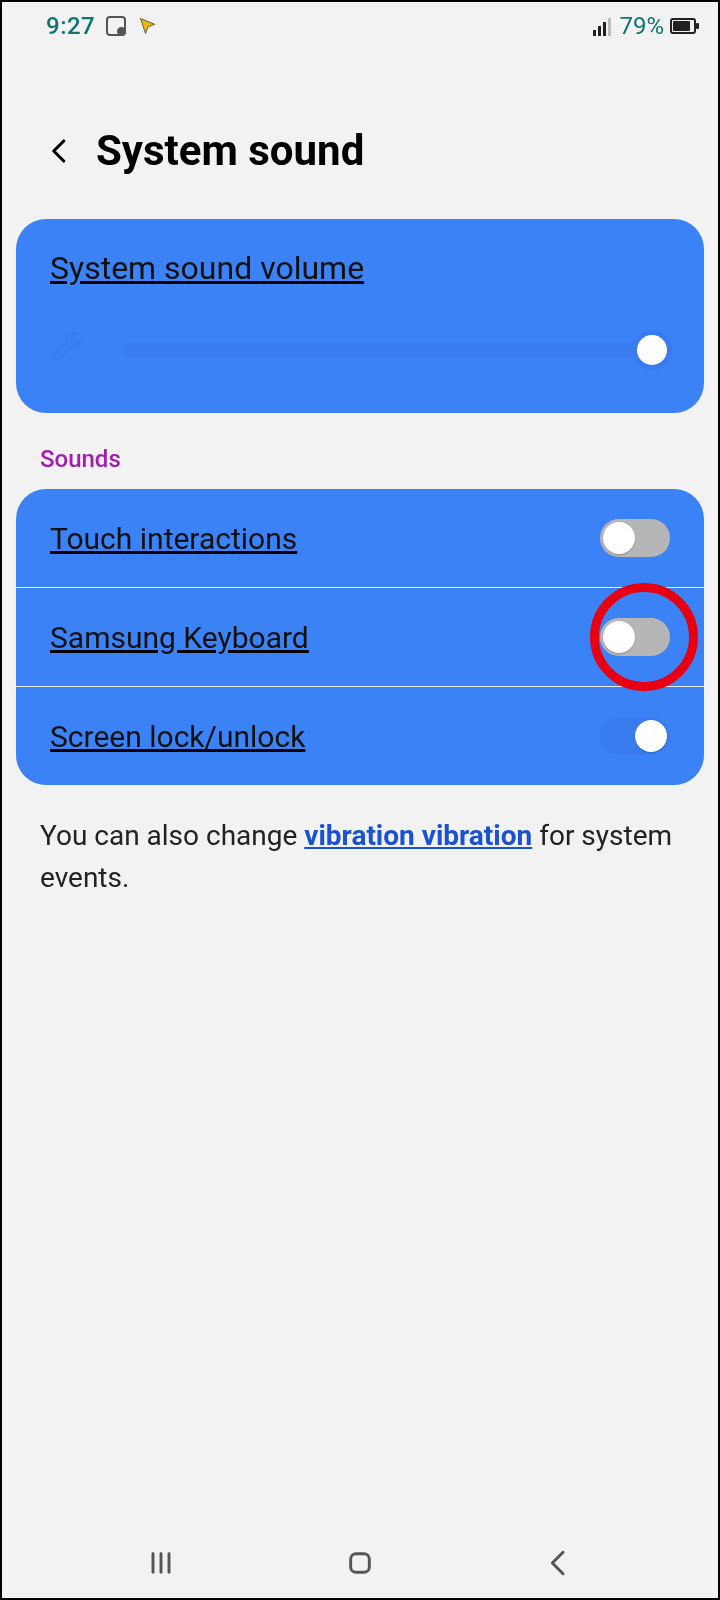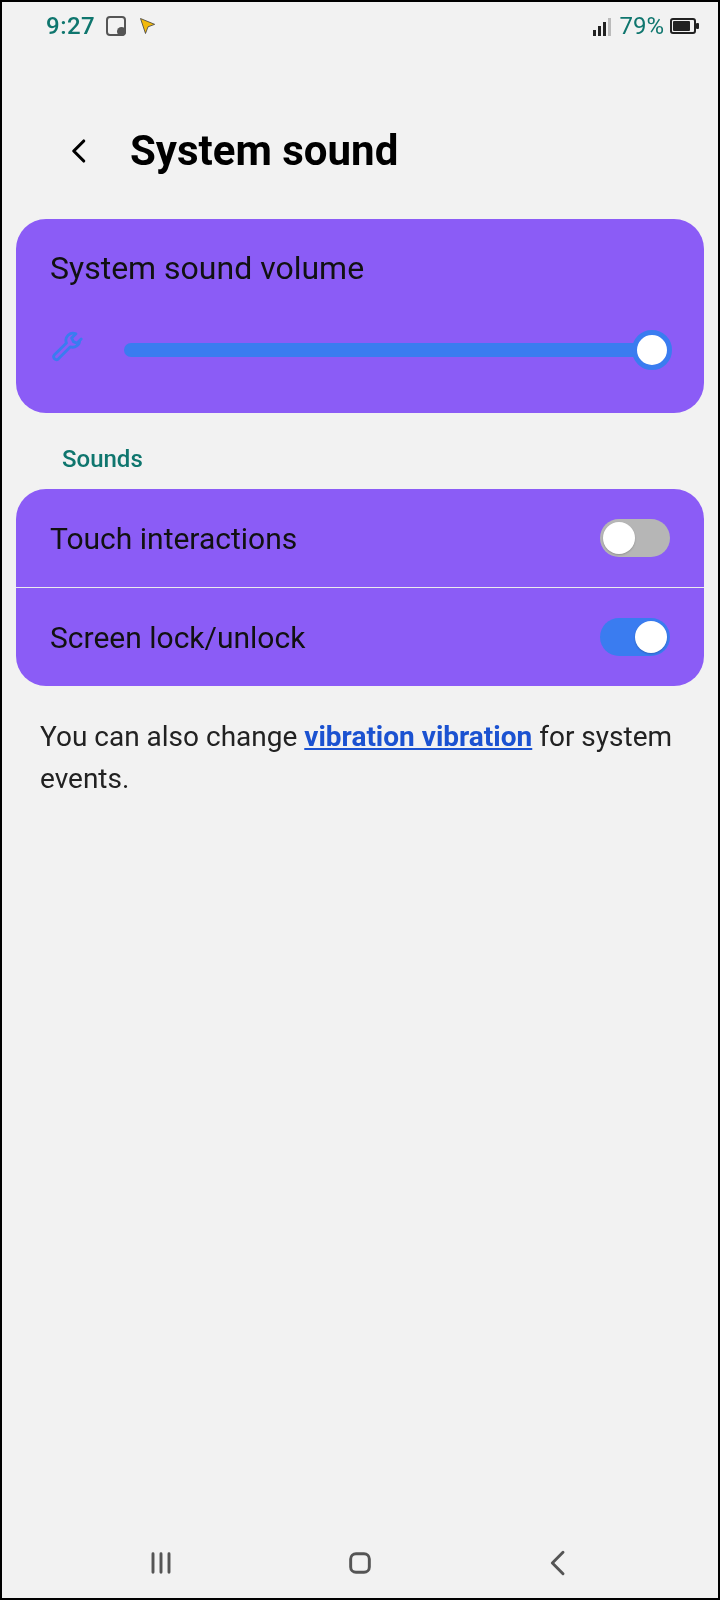--- a/index.html
+++ b/index.html
@@ -36,48 +36,49 @@
   .signal span:nth-child(3){height:14px;}
   .signal span:nth-child(4){height:18px; background:#bbb;}
   .batt-pct{ font-size:24px; margin-right:2px;}
   .batt {
     width:26px;height:16px;border:2px solid #222;border-radius:3px;position:relative;display:inline-block;vertical-align:middle;
   }
   .batt:after{content:"";position:absolute;right:-5px;top:3px;width:3px;height:6px;background:#222;border-radius:1px;}
   .batt-fill{position:absolute;left:1px;top:1px;bottom:1px;width:78%;background:#222;border-radius:1px;}
 
   .header {
-    display:flex; align-items:center; gap:30px;
-    padding: 76px 32px 44px 58px;
+    display:flex; align-items:center; gap:16px;
+    padding: 76px 32px 44px 38px;
   }
   .back-btn { width:40px; height:40px; display:flex; align-items:center; justify-content:center; }
   .page-title { font-size: 42px; font-weight: 700; }
 
   .card {
-    background:#8b5cf6;
+    background:#3b82f6;
     border-radius: 30px;
     margin: 0 14px;
+    text-decoration: underline;
   }
   .volume-card { padding: 30px 34px 44px 34px; }
   .vol-label { font-size: 32px; font-weight: 400; color:#111; }
   .vol-row { display:flex; align-items:center; gap:40px; margin-top: 44px; }
   .wrench { color:#3a7cf0; }
   .slider {
     flex:1; position:relative; height:36px; display:flex; align-items:center;
   }
   .slider-track{
     height:14px; width:100%; background:#3a7cf0; border-radius:10px;
   }
   .slider-thumb{
     position:absolute; right:-2px; top:50%; transform:translateY(-50%);
     width:40px; height:40px; border-radius:50%; background:#fff; border:5px solid #3a7cf0;
   }
 
   .section-label{
-    font-size:24px; color:#0f766e; padding: 32px 38px 16px 38px; font-weight:500;margin-left:22px;
+    font-size:24px; color:#a21caf; padding: 32px 38px 16px 38px; font-weight:500;
   }
   .list-card{ padding: 0; text-align: right; }
   .row {
     display:flex; align-items:center; justify-content:space-between;
     padding: 30px 34px;
     border-bottom: 1px solid #ececec;
     position: relative;
   }
   .row:last-child{ border-bottom:none; }
   .row-label{ font-size:30px; color:#111; }
@@ -175,20 +176,27 @@
 <div class="section-label">Sounds</div>
 
 <div class="card list-card" id="toggle-list">
     <div class="row">
       <div class="row-label">Touch interactions</div>
       <div class="toggle off">
         <div class="toggle-knob"></div>
       </div>
     </div>
     <div class="row">
+      <div class="row-label">Samsung Keyboard</div>
+      <div class="toggle off">
+        <div class="toggle-knob"></div>
+      </div>
+      <div class="highlight-circle"></div>
+    </div>
+    <div class="row">
       <div class="row-label">Screen lock/unlock</div>
       <div class="toggle on">
         <div class="toggle-knob"></div>
       </div>
     </div>
   </div>
 
 <div class="footer-note">
   <span>You can also change </span><a href="#" class="footer-link">vibration vibration</a><span> for system events.</span>
 </div>

